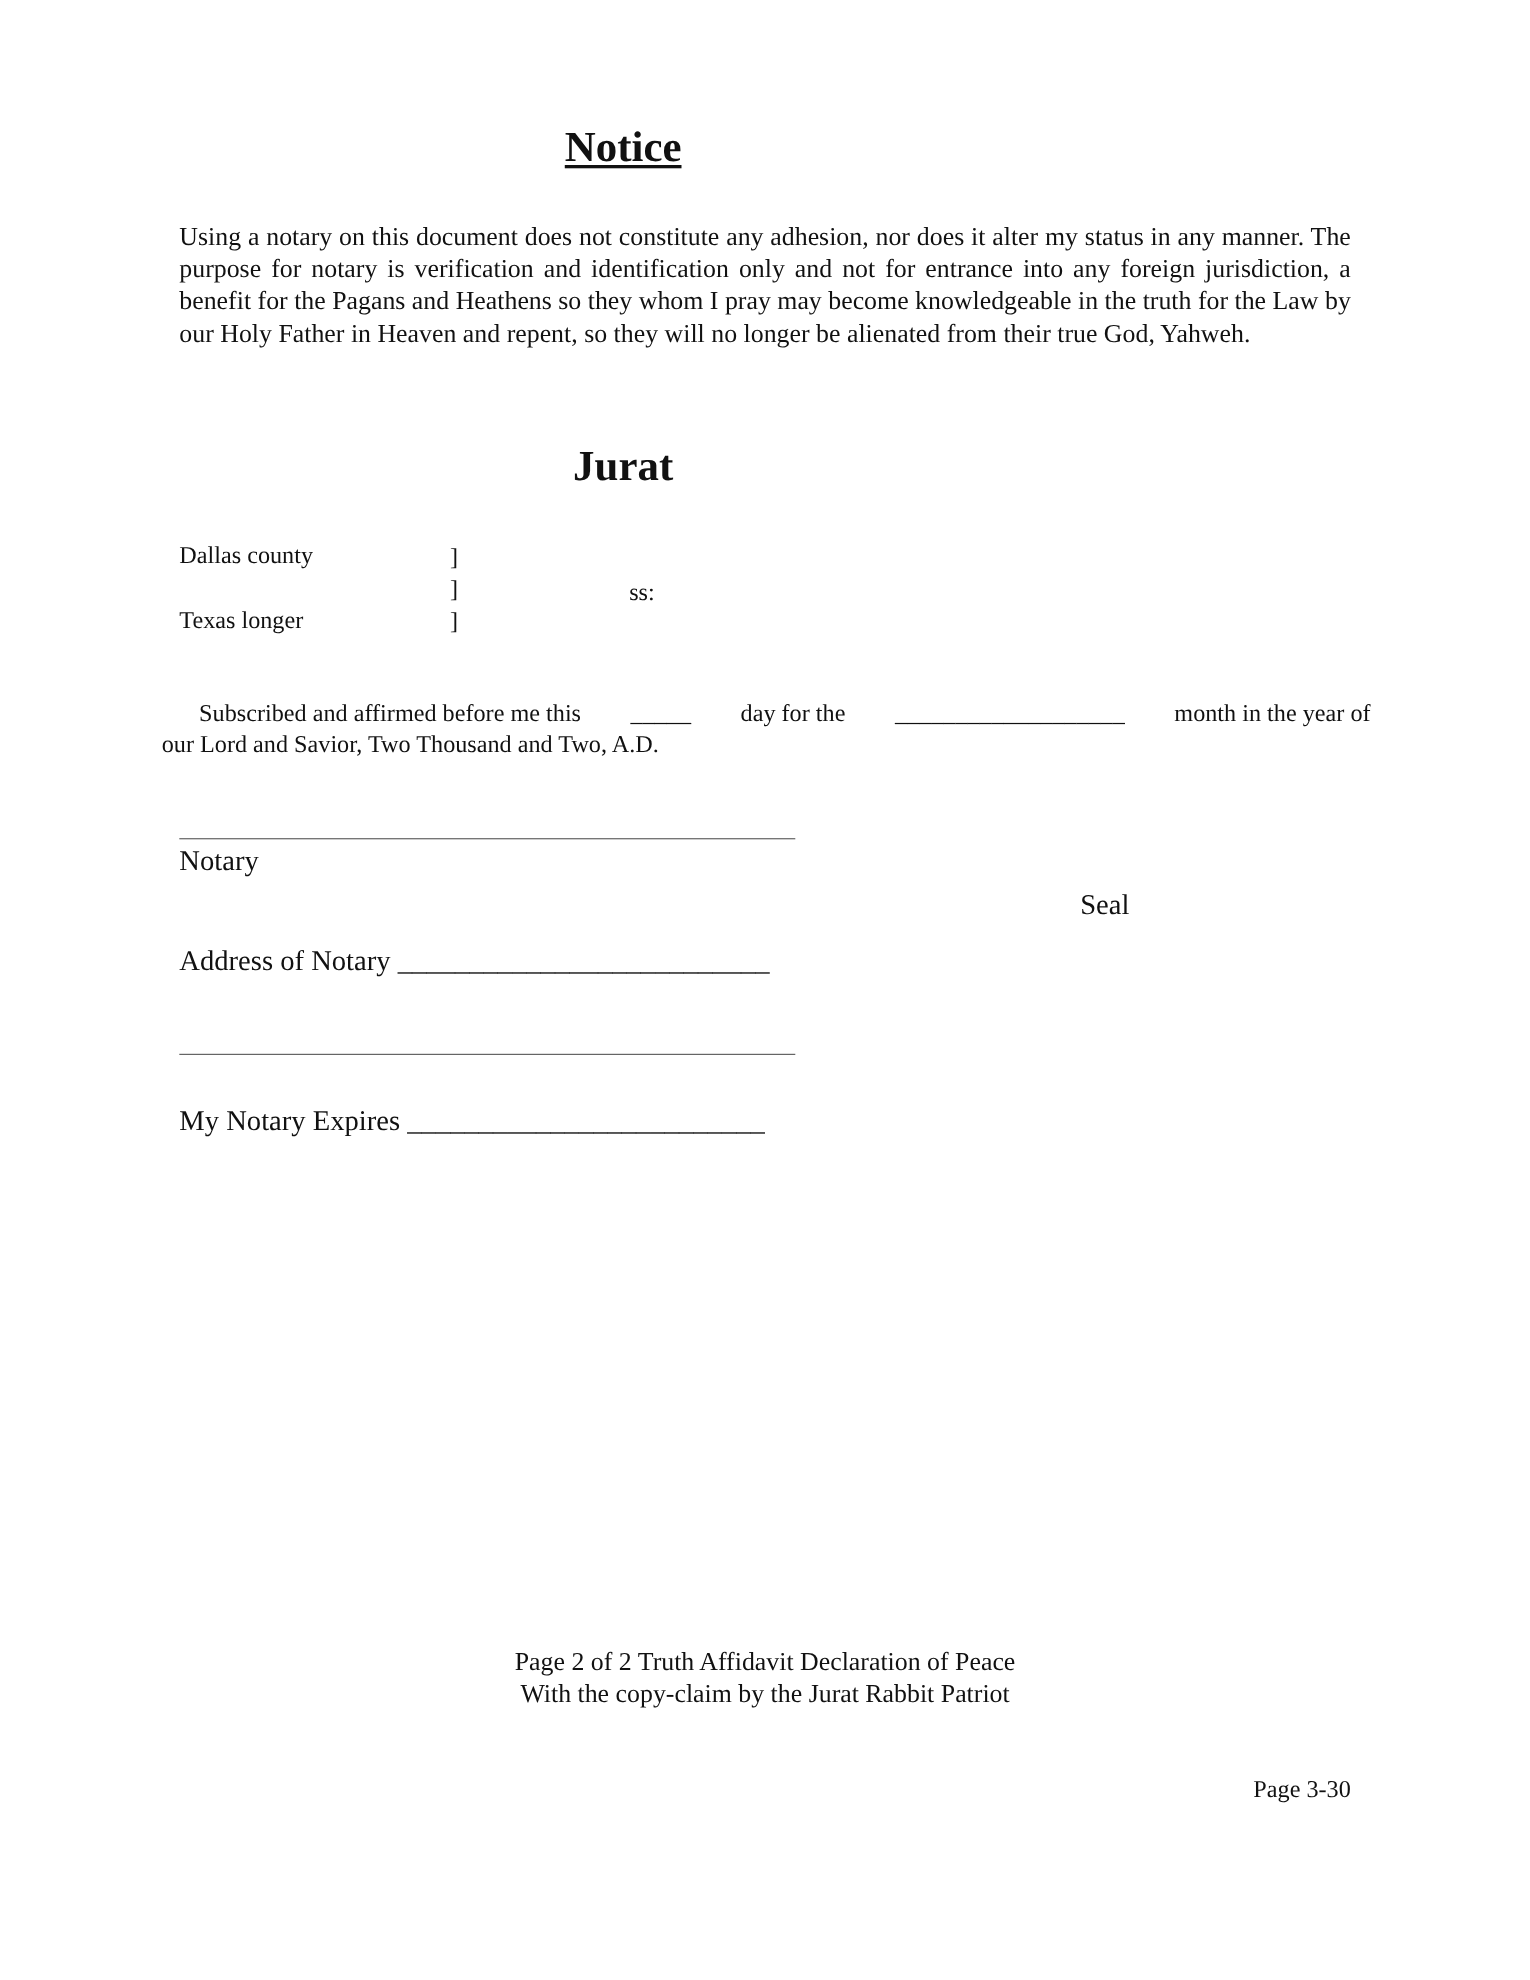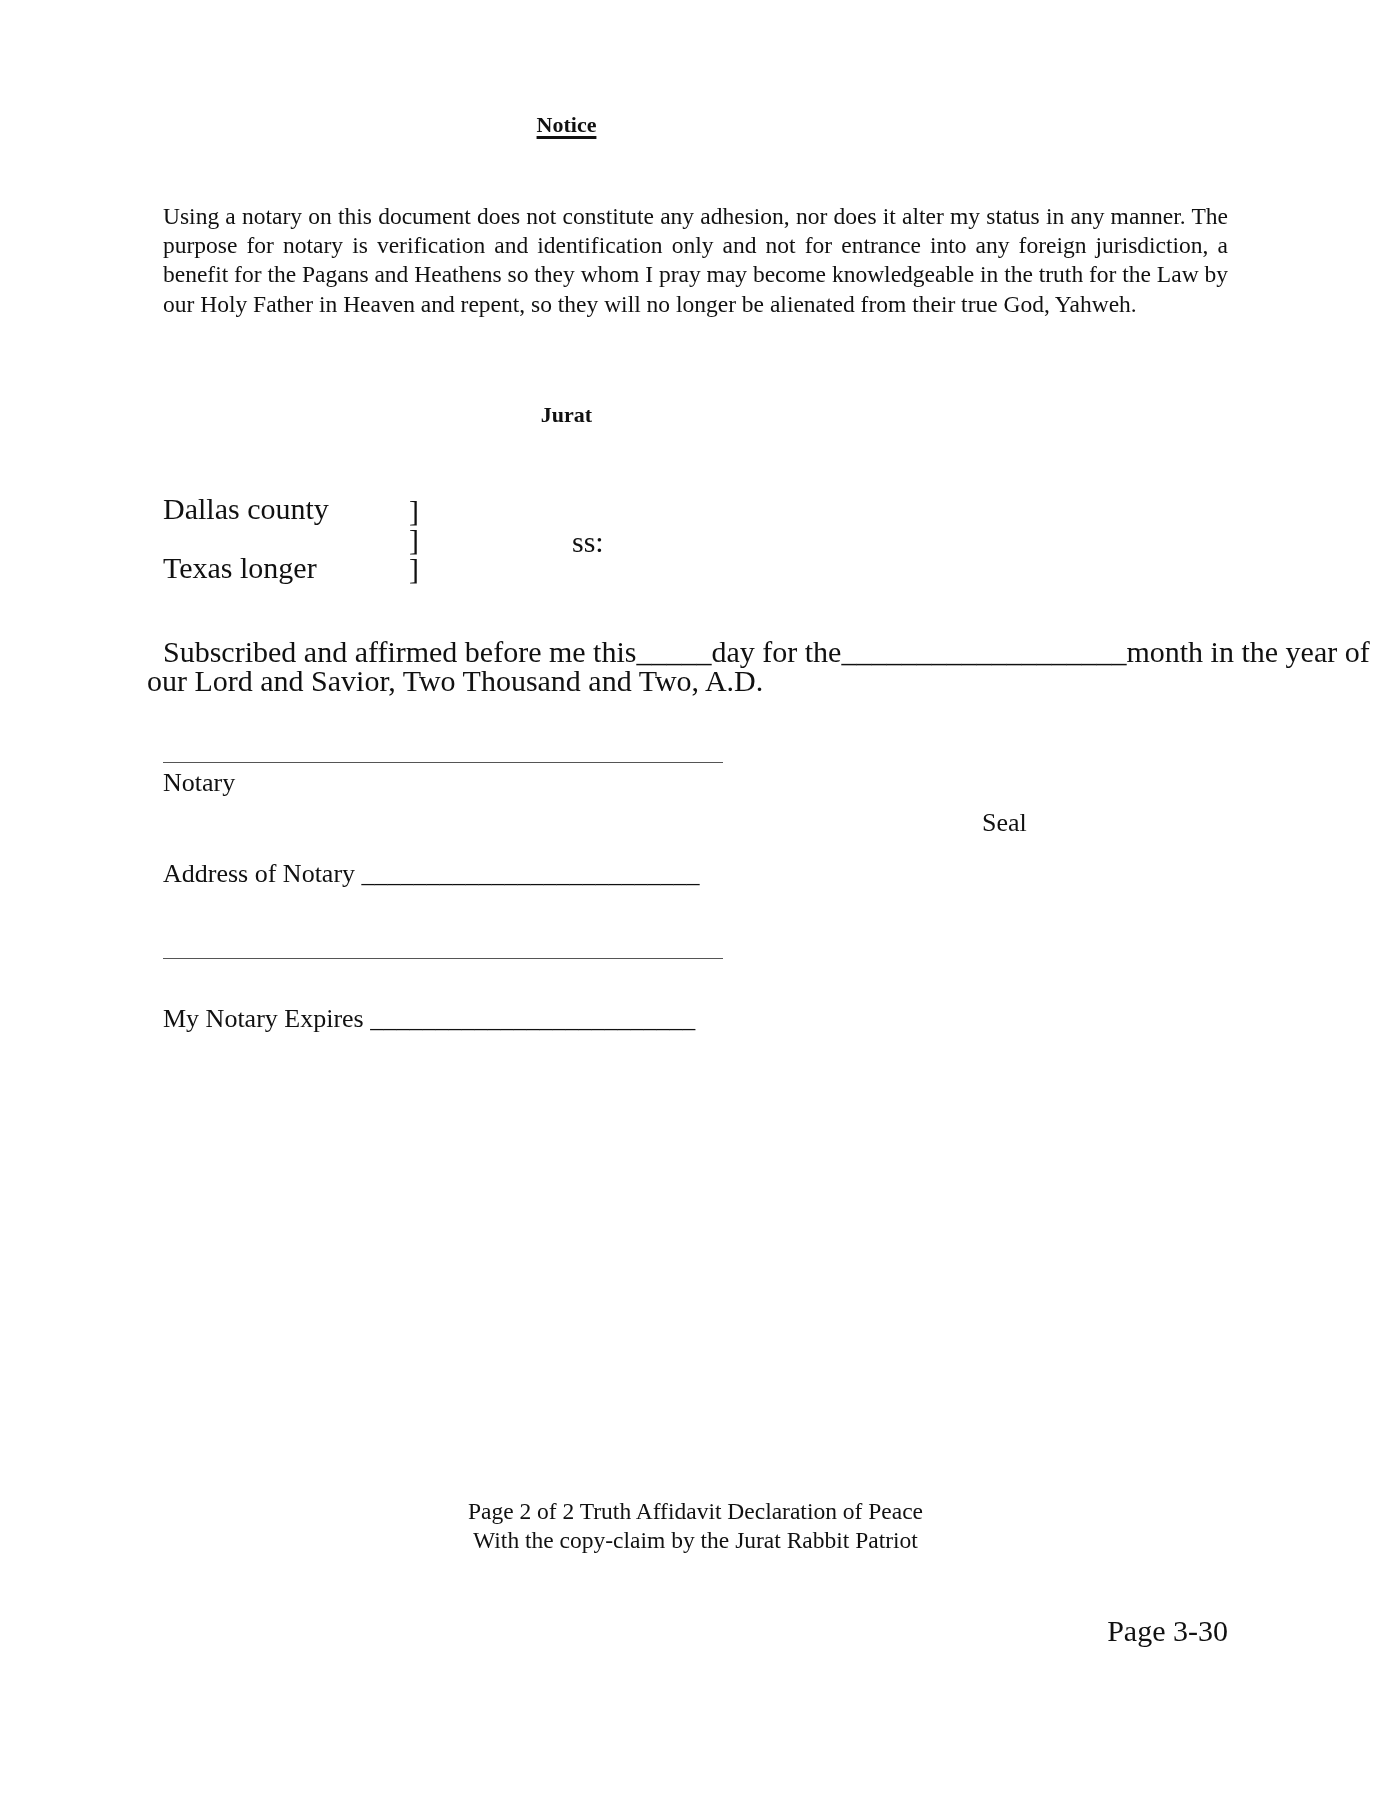--- a/index.html
+++ b/index.html
@@ -4,30 +4,30 @@
 <style>
   html, body { margin: 0; padding: 0; background: #ffffff; }
   body {
     width: 1391px; height: 1800px; position: relative; overflow: hidden;
     font-family: "Liberation Serif", "DejaVu Serif", serif;
     color: #111111;
   }
   .abs { position: absolute; white-space: nowrap; line-height: 1; }
   .heading {
     position: absolute; left: 0; width: 1133px; text-align: center;
-    font-weight: bold; font-size: 22px; line-height: 1;
+    font-weight: bold; font-size: 39px; line-height: 1;
   }
   .heading.notice { top: 114px; }
   .heading.notice span { text-decoration: underline; text-decoration-thickness: 3px; text-underline-offset: 4px; }
   .heading.jurat { top: 404px; }
   .para {
     position: absolute; left: 163px; width: 1065px; top: 202px;
     font-size: 23.5px; line-height: 29.2px; text-align: justify;
   }
-  .t { font-size: 30px; }
+  .t { font-size: 22px; }
   .t26 { font-size: 26px; }
   .rule { position: absolute; left: 163px; width: 560px; height: 0; border-top: 1.6px solid #555; }
   .footer {
     position: absolute; left: 0; width: 1391px; text-align: center;
     font-size: 23.5px; line-height: 29px;
   }
 </style>
 </head>
 <body>
 
@@ -39,21 +39,21 @@
 
 <div class="heading jurat">Jurat</div>
 
 <div class="abs t" style="left:163px; top:494px;">Dallas county</div>
 <div class="abs t" style="left:163px; top:553px;">Texas longer</div>
 <div class="abs t" style="left:409px; top:496px;">]</div>
 <div class="abs t" style="left:409px; top:525px;">]</div>
 <div class="abs t" style="left:409px; top:554px;">]</div>
 <div class="abs t" style="left:572px; top:527px;">ss:</div>
 
-<div class="abs t" style="left:163px; top:637px; width:1065px; display:flex; justify-content:space-between;">
+<div class="abs t" style="left:181px; top:637px; width:1065px; display:flex; justify-content:space-between;">
   <span>Subscribed and affirmed before me this</span>
   <span>_____</span>
   <span>day for the</span>
   <span>___________________</span>
   <span>month in the year of</span>
 </div>
 <div class="abs t" style="left:147px; top:666px;">our Lord and Savior, Two Thousand and Two, A.D.</div>
 
 <div class="rule" style="top:762px;"></div>
 <div class="abs t26" style="left:163px; top:770px;">Notary</div>

